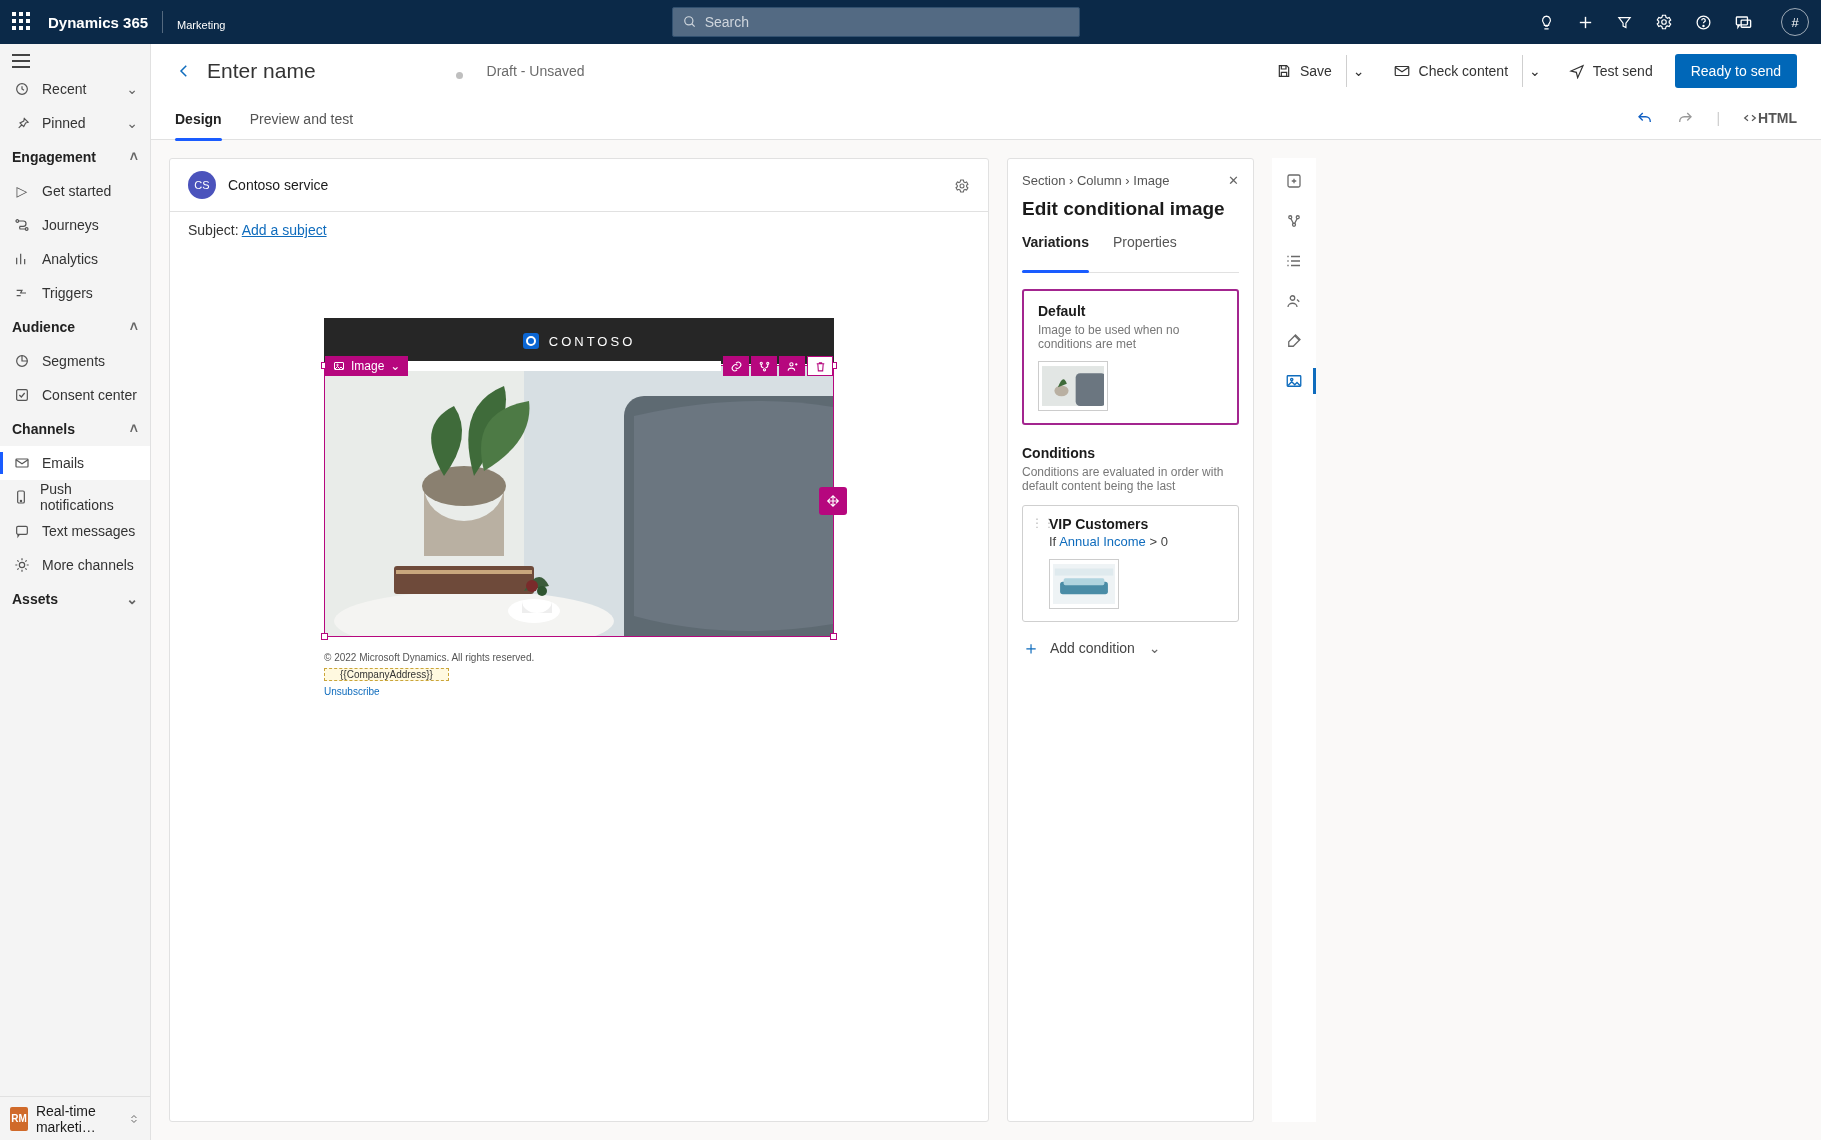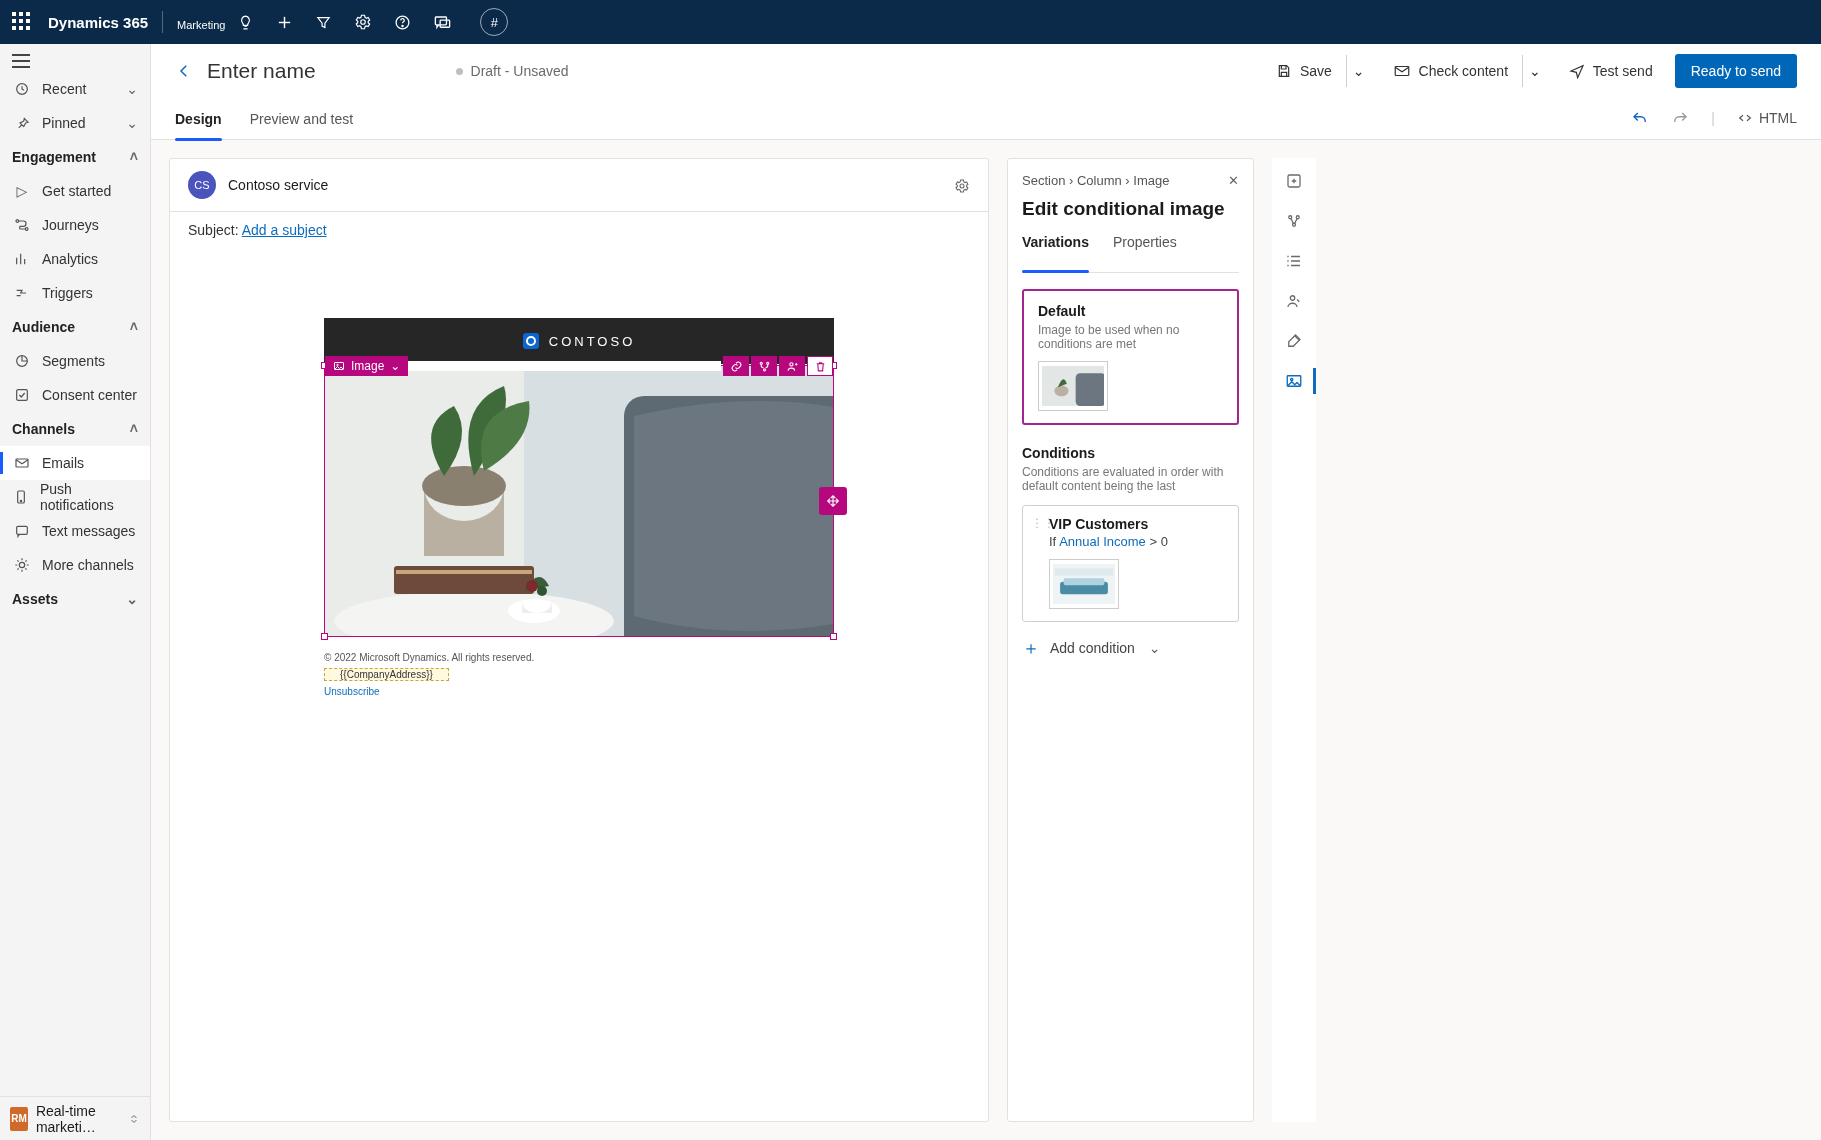--- a/index.html
+++ b/index.html
@@ -45,21 +45,21 @@
   .nav-row.active::before{content:"";position:absolute;left:0;top:6px;bottom:6px;width:3px;background:#1a5cff;}
   .leftnav .bottom{margin-top:auto;border-top:1px solid var(--border);display:flex;align-items:center;height:44px;padding:0 10px;}
   .rm-badge{width:24px;height:24px;background:#d06a2a;color:#fff;font-size:10px;font-weight:700;border-radius:2px;display:flex;align-items:center;justify-content:center;margin-right:8px;}
   .swap{width:16px;height:16px;margin-left:auto;}
 
   
   .main{flex:1;display:flex;flex-direction:column;min-width:0;}
   .pagehdr{height:54px;display:flex;align-items:center;padding:0 24px;}
   .back{color:#0f6cbd;margin-right:14px;}
   .title{font-size:21px;color:#333;}
-  .status{margin-left:140px;color:var(--muted);display:flex;align-items:center;gap:8px;}
+  .status{margin-left:140px;color:var(--muted);display:flex;align-items:flex-end;gap:24px;}
   .dot{width:7px;height:7px;border-radius:50%;background:#bfbfbf;}
   .hdr-right{margin-left:auto;display:flex;align-items:center;gap:14px;color:#333;}
   .hdr-btn{display:flex;align-items:center;gap:8px;height:32px;padding:0 8px;}
   .hdr-btn.split{padding-right:0;}
   .split-chev{border-left:1px solid #cfcfcf;padding:0 6px;margin-left:6px;height:32px;display:flex;align-items:center;}
   .primary-btn{background:var(--primary);color:#fff;border-radius:3px;height:34px;padding:0 16px;display:flex;align-items:center;}
 
   .tabs{height:42px;display:flex;align-items:center;padding:0 24px;border-bottom:1px solid var(--border);}
   .tab{height:42px;display:flex;align-items:center;margin-right:28px;color:#555;position:relative;}
   .tab.active{color:#222;font-weight:600;}
@@ -146,20 +146,29 @@
       <span></span>
       <span></span>
       <span></span>
       <span></span>
       <span></span>
       <span></span>
   </div>
   <div class="brand">Dynamics 365</div>
   <div class="vline"></div>
   <div class="module">Marketing</div>
+  <div class="nav-spacer">
+    <div class="search">
+      <svg width="14" height="14" viewBox="0 0 24 24" fill="none" stroke="currentColor" stroke-width="2">
+          <circle cx="10" cy="10" r="7"></circle>
+          <line x1="20" y1="20" x2="15" y2="15"></line>
+        </svg>
+      <span style="margin-left:8px;">Search</span>
+    </div>
+  </div>
   <div class="nav-icons">
     <span class="n-icon">
         <svg width="17" height="17" viewBox="0 0 24 24" fill="none" stroke="currentColor" stroke-width="1.7">
           <path d="M9 21h6M10 17h4M12 3a6 6 0 0 0-4 10c1 1 1 2 1 3h6c0-1 0-2 1-3a6 6 0 0 0-4-10z"></path>
         </svg>
       </span>
     <span class="n-icon">
         <svg width="17" height="17" viewBox="0 0 24 24" fill="none" stroke="currentColor" stroke-width="2">
           <line x1="12" y1="4" x2="12" y2="20"></line>
           <line x1="4" y1="12" x2="20" y2="12"></line>
@@ -381,21 +390,21 @@
       <div class="right">
         <span><svg width="18" height="18" viewBox="0 0 24 24" fill="none" stroke="#1261c4" stroke-width="1.8">
               <path d="M9 14l-5-5 5-5"></path>
               <path d="M4 9h9a6 6 0 0 1 6 6v1"></path>
             </svg></span>
         <span><svg width="18" height="18" viewBox="0 0 24 24" fill="none" stroke="#999" stroke-width="1.8">
               <path d="M15 14l5-5-5-5"></path>
               <path d="M20 9h-9a6 6 0 0 0-6 6v1"></path>
             </svg></span>
         <span style="color:#ccc">|</span>
-        <span style="display:flex;align-items:flex-start;gap:6px;">
+        <span style="display:flex;align-items:flex-start;font-weight:bold;">
             <svg width="16" height="16" viewBox="0 0 24 24" fill="none" stroke="#555" stroke-width="1.8">
               <path d="M9 8l-5 4 5 4M15 8l5 4-5 4"></path>
             </svg>
             <span>HTML</span>
           </span>
       </div>
     </div>
 
     <div class="workspace">
 

